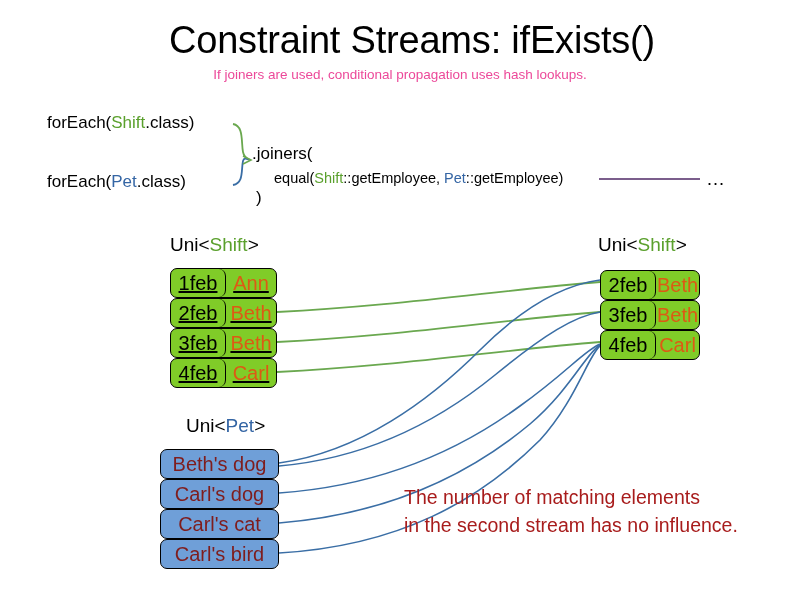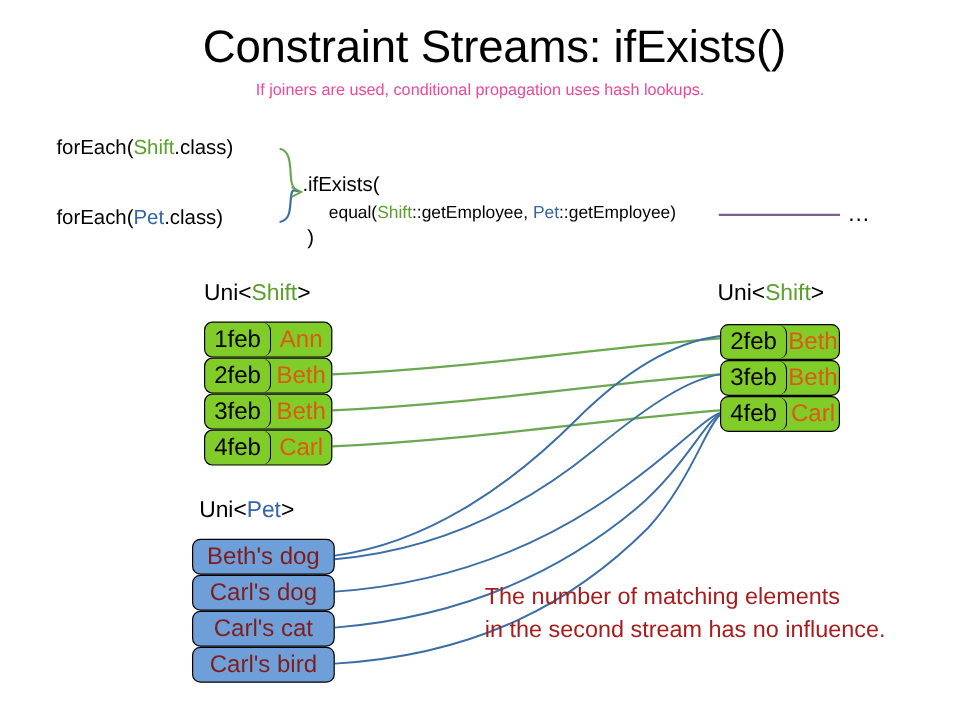--- a/index.html
+++ b/index.html
@@ -70,21 +70,21 @@
   
   .uni-label {
     position: absolute;
     font-size: 19px;
     line-height: 24px;
     white-space: pre;
     color: #000000;
   }
   .uni-left-shift  { left: 170px; top: 233px; }
   .uni-right-shift { left: 598px; top: 233px; }
-  .uni-left-pet    { left: 166px; top: 414px; }
+  .uni-left-pet    { left: 186px; top: 414px; }
 
   
   .fact {
     position: absolute;
     box-sizing: border-box;
     border: 1.6px solid #000000;
     border-radius: 7px;
     display: flex;
     align-items: stretch;
     overflow: hidden;
@@ -111,21 +111,21 @@
     flex: 1 1 auto;
     color: #e8590c;
     color: #dd5a14;
   }
   .fact .cell-single {
     flex: 1 1 auto;
     color: #7f1d1d;
   }
 
   
-  .lshift { left: 170px; width: 107px; height: 30px; }
+  .lshift { left: 170px; width: 107px; height: 30px; text-decoration: underline; }
   .lshift-0 { top: 268px; }
   .lshift-1 { top: 298px; }
   .lshift-2 { top: 328px; }
   .lshift-3 { top: 358px; }
 
   
   .rshift { left: 600px; width: 100px; height: 30px; }
   .rshift-0 { top: 270px; }
   .rshift-1 { top: 300px; }
   .rshift-2 { top: 330px; }
@@ -174,21 +174,21 @@
     <path d="M 279 553 C 400 546, 480 500, 540 440 C 575 402, 589 354, 600 346" fill="none" stroke="#3a6ea5" stroke-width="1.6"></path>
   </svg>
 
   <div class="title">Constraint Streams: ifExists()</div>
   <div class="subtitle">If joiners are used, conditional propagation uses hash lookups.</div>
 
   <div class="code-line code-foreach-shift"><span>forEach(</span><span class="tok-shift">Shift</span><span>.class)</span></div>
 
   <div class="code-line code-foreach-pet"><span>forEach(</span><span class="tok-pet">Pet</span><span>.class)</span></div>
 
-  <div class="code-line code-ifexists">.ifExists(</div>
+  <div class="code-line code-ifexists">.joiners(</div>
 
   <div class="code-line code-equal"><span>equal(</span><span class="tok-shift">Shift</span><span>::getEmployee</span><span>, </span><span class="tok-pet">Pet</span><span>::getEmployee</span><span>)</span></div>
 
   <div class="code-line code-closeparen">)</div>
   <div class="code-line code-ellipsis">…</div>
 
   <div class="uni-label uni-left-shift"><span>Uni&lt;</span><span class="tok-shift">Shift</span><span>&gt;</span></div>
 
   <div class="uni-label uni-right-shift"><span>Uni&lt;</span><span class="tok-shift">Shift</span><span>&gt;</span></div>
 

